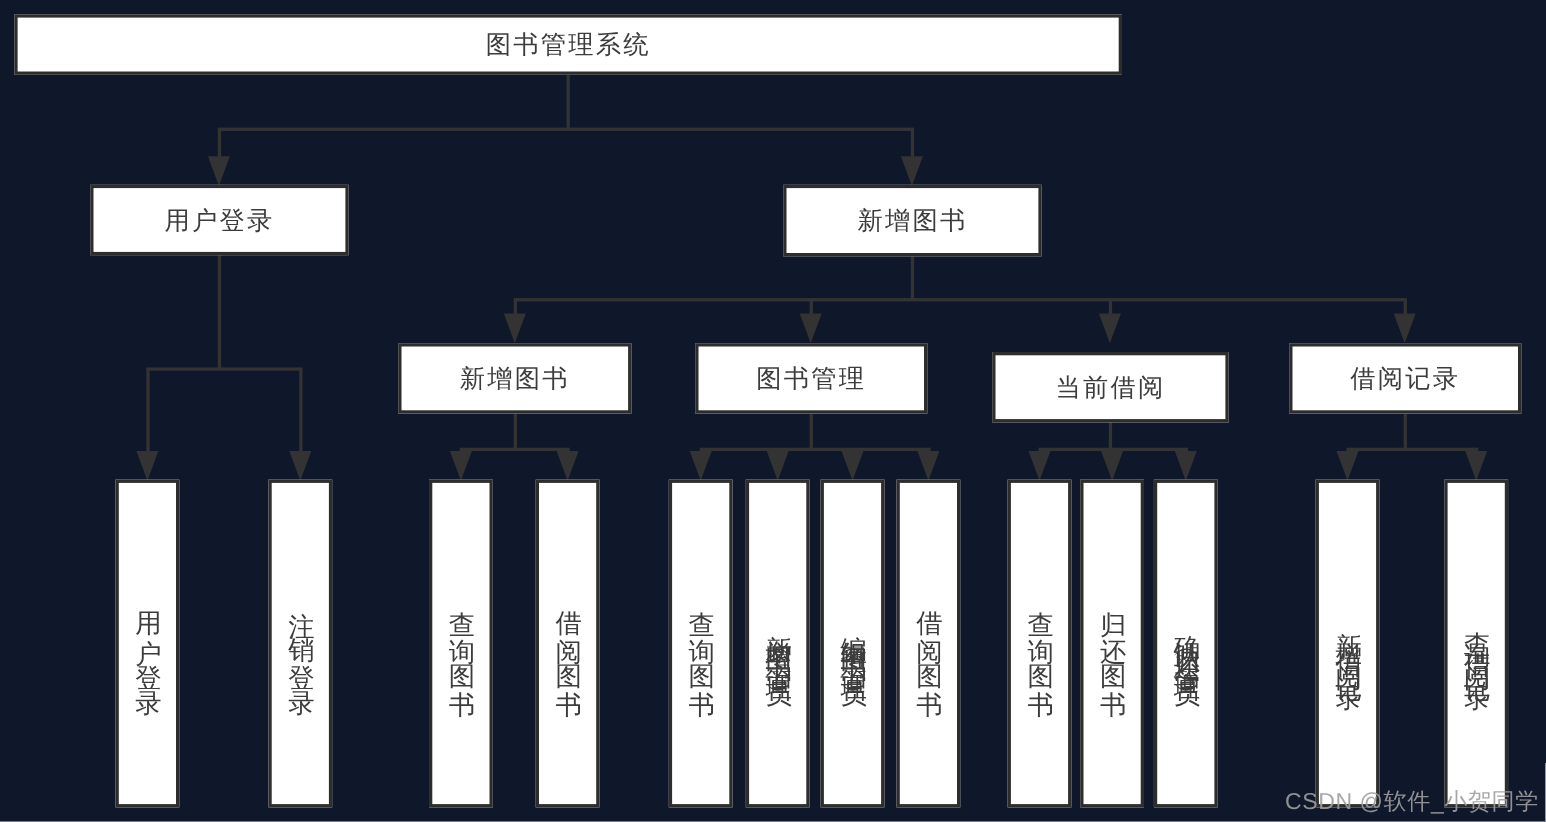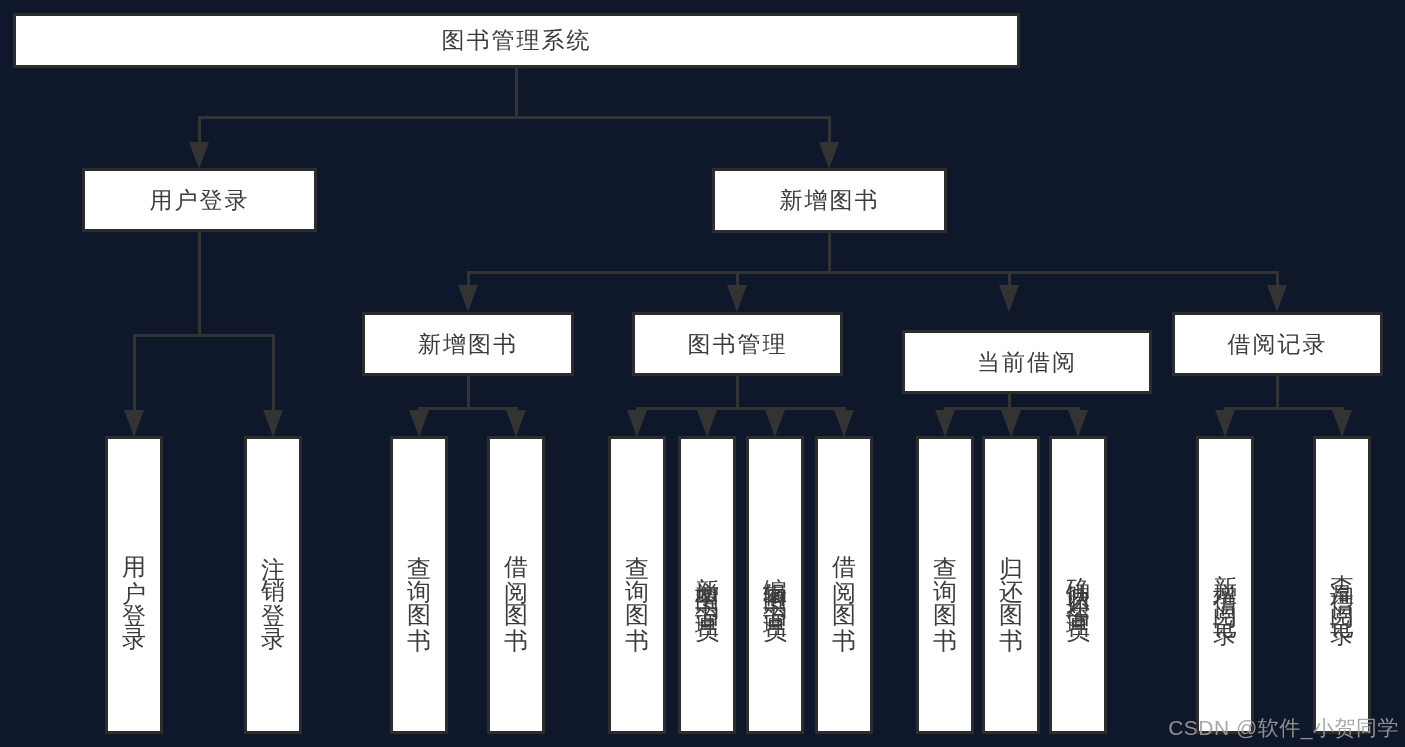--- a/index.html
+++ b/index.html
@@ -88,21 +88,21 @@
   <div class="box hbox" style="left:712px;top:168px;width:235px;height:65px">
     <span>新增图书</span>
   </div>
 
   <div class="box hbox" style="left:362px;top:312px;width:212px;height:64px">
     <span>新增图书</span>
   </div>
   <div class="box hbox" style="left:632px;top:312px;width:211px;height:64px">
     <span>图书管理</span>
   </div>
-  <div class="box hbox" style="left:902px;top:330px;width:250px;height:64px">
+  <div class="box hbox" style="left:902px;top:320px;width:215px;height:64px">
     <span>当前借阅</span>
   </div>
   <div class="box hbox" style="left:1172px;top:312px;width:211px;height:64px">
     <span>借阅记录</span>
   </div>
 
   <div class="box leaf" style="left:105px">
     <span class="v-label" style="letter-spacing: 24px;">用户登录</span>
   </div>
   <div class="box leaf" style="left:244px">

